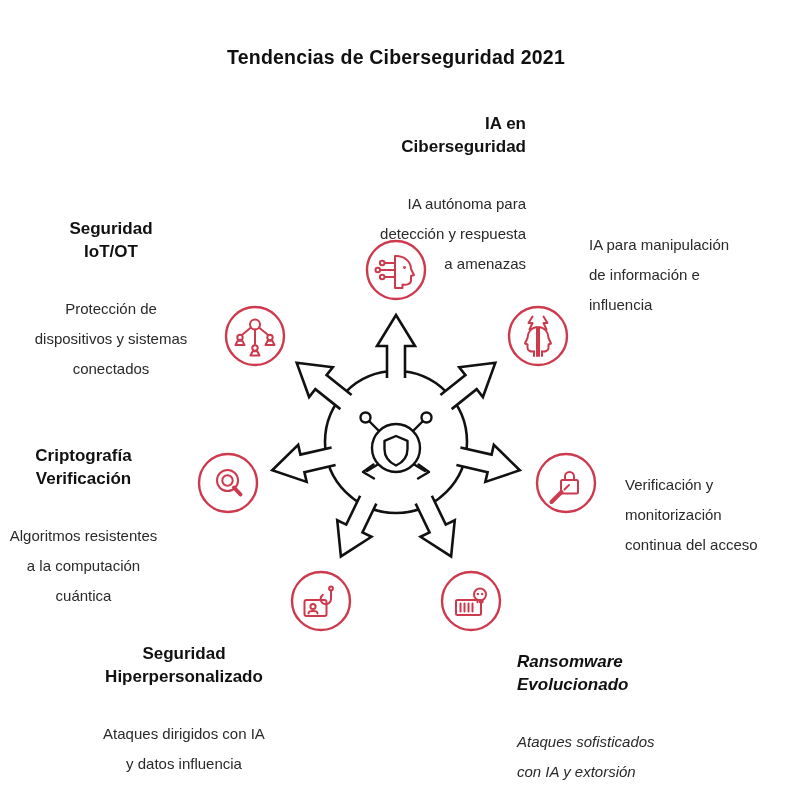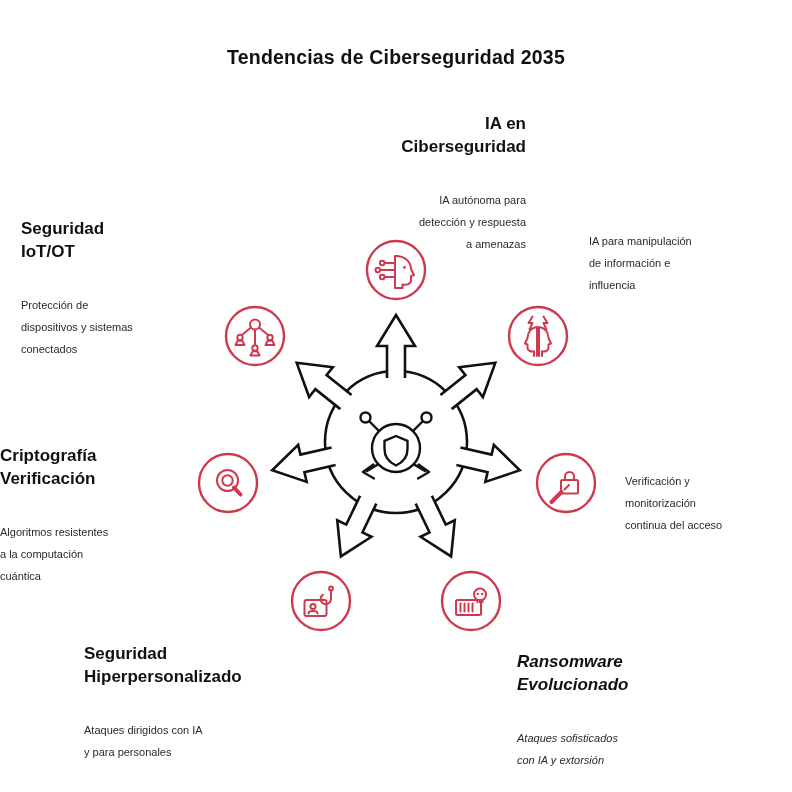--- a/index.html
+++ b/index.html
@@ -8,22 +8,22 @@
     font-family:"Liberation Sans",sans-serif;
     --accent:#ce3a4d; --ink:#111111;
   }
   .title{
     position:absolute;top:46px;left:0;width:792px;margin:0;
     text-align:center;font-size:19.5px;font-weight:700;color:var(--ink);
     letter-spacing:.2px;
   }
   .topic{position:absolute;white-space:pre-line;}
   .topic .t-head{font-size:17px;line-height:23px;font-weight:700;color:var(--ink);}
-  .topic .t-desc{margin-top:13px;font-size:11px;line-height:22px;color:#2a2a2a;}
-  .ta-c{text-align:right}.ta-r{text-align:left}.ta-l{text-align:left}
+  .topic .t-desc{margin-top:13px;font-size:15px;line-height:30px;color:#2a2a2a;}
+  .ta-c{text-align:right}.ta-r{text-align:center}.ta-l{text-align:left}
   .t-ia{left:266px;top:94px;width:260px;}
   .t-iot{left:21px;top:199px;width:180px;}
   .t-guerra{left:589px;top:199px;width:185px;}
   .t-cripto{left:0px;top:426px;width:167px;}
   .t-zero{left:625px;top:426px;width:165px;}
   .t-zero .t-desc{margin-top:26px;}
   .t-phish{left:84px;top:624px;width:200px;}
   .t-ransom{left:517px;top:632px;width:212px;font-style:italic;}
   .badge{position:absolute;width:64px;height:64px;color:var(--accent);}
   .badge svg{display:block;width:64px;height:64px;}
@@ -34,21 +34,21 @@
   .hub{position:absolute;left:256px;top:302px;width:280px;height:280px;}
   .hub .outline{fill:#ffffff;stroke:var(--ink);stroke-width:2.6;}
   .hub .glyph{fill:none;stroke:var(--ink);stroke-width:2.4;stroke-linecap:round;stroke-linejoin:round;}
   .hub .glyphfill{fill:#ffffff;stroke:var(--ink);stroke-width:2.4;}
 </style>
 </head>
 <body>
 
 <div class="canvas" style="--accent: #ce3a4d; --ink: #111111;">
 
-  <h1 class="title">Tendencias de Ciberseguridad 2035</h1>
+  <h1 class="title">Tendencias de Ciberseguridad 2021</h1>
 
   <svg class="hub" viewBox="0 0 280 280">
     <circle class="outline" cx="140" cy="140" r="71"></circle>
     <g>
       <path class="outline" d="M131 76 L131 44 L121 44 L140 13 L159 44 L149 44 L149 76"></path>
       <path class="outline" d="M131 76 L131 44 L121 44 L140 13 L159 44 L149 44 L149 76" transform="rotate(51.43 140 140)"></path>
       <path class="outline" d="M131 76 L131 44 L121 44 L140 13 L159 44 L149 44 L149 76" transform="rotate(-51.43 140 140)"></path>
       <path class="outline" d="M131 76 L131 44 L121 44 L140 13 L159 44 L149 44 L149 76" transform="rotate(102.86 140 140)"></path>
       <path class="outline" d="M131 76 L131 44 L121 44 L140 13 L159 44 L149 44 L149 76" transform="rotate(-102.86 140 140)"></path>
       <path class="outline" d="M131 76 L131 44 L121 44 L140 13 L159 44 L149 44 L149 76" transform="rotate(154.29 140 140)"></path>
@@ -101,21 +101,21 @@
   <div class="topic t-zero ta-l">
     <div class="t-desc">Verificación y
 monitorización
 continua del acceso</div>
   </div>
 
   <div class="topic t-phish ta-r">
     <div class="t-head">Seguridad
 Hiperpersonalizado</div>
     <div class="t-desc">Ataques dirigidos con IA
-y para personales</div>
+y datos influencia</div>
   </div>
 
   <div class="topic t-ransom ta-l">
     <div class="t-head">Ransomware
 Evolucionado</div>
     <div class="t-desc">Ataques sofisticados
 con IA y extorsión</div>
   </div>
 
   <div class="badge" style="left:364px;top:238px;">

